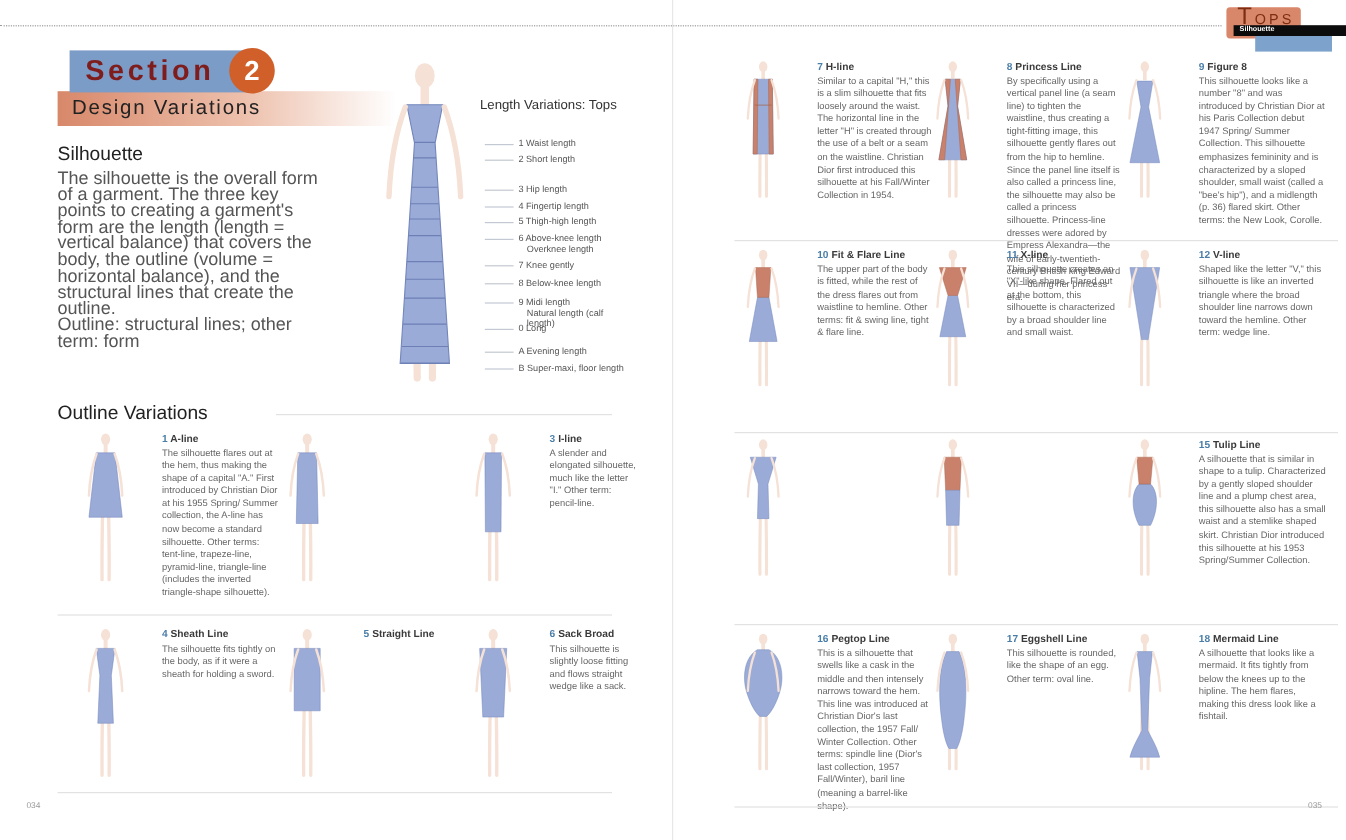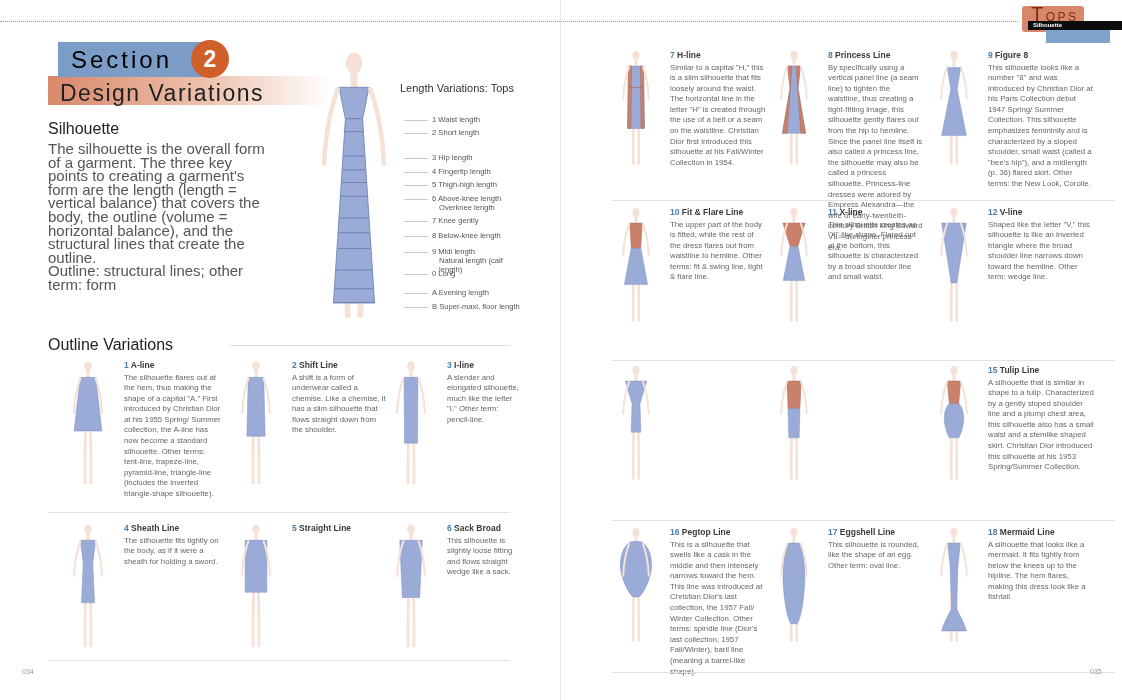--- a/index.html
+++ b/index.html
@@ -3,37 +3,37 @@
 <meta charset="utf-8">
 <style>
   html,body{margin:0;padding:0}
   body{width:1122px;height:700px;position:relative;background:#ffffff;
        font-family:"Liberation Sans",sans-serif;overflow:hidden;color:#444}
   
   #salmon-band{position:absolute;left:48px;top:76px;width:282px;height:29px;
     background:linear-gradient(to right,#d8886a 0%,#edc0ac 55%,rgba(252,243,238,0) 100%)}
   #sec-box{position:absolute;left:58px;top:42px;width:150px;height:35px;background:#7b9cc7;
     display:flex;align-items:center;padding-left:13px;box-sizing:border-box}
-  #sec-label{color:#000000;font-size:24px;letter-spacing:3px;font-weight:400}
+  #sec-label{color:#7f1d1d;font-size:24px;letter-spacing:3px;font-weight:700}
   #sec-circle{position:absolute;left:191px;top:40px;width:38px;height:38px;border-radius:50%;
     background:#d05f2a;color:#fff;font-size:23px;font-weight:bold;display:flex;
     align-items:center;justify-content:center}
-  #design-title{position:absolute;left:60px;top:80px;font-size:23px;letter-spacing:1.5px;color:#222}
+  #design-title{position:absolute;left:60px;top:80px;font-size:17px;letter-spacing:1.5px;color:#222}
   
   .h2{position:absolute;font-size:16px;color:#222}
   #silhouette-body{position:absolute;left:48px;top:142px;width:224px;font-size:15px;
     line-height:13.6px;color:#555;white-space:pre-line}
   #len-title{position:absolute;left:400px;top:82px;font-size:11px;color:#333}
   .len-item{position:absolute;left:432px;width:92px;font-size:7.6px;line-height:8.8px;color:#555}
   .len-item::before{content:"";position:absolute;left:-28px;top:4px;width:24px;
     border-top:1px solid #c3c9d2}
   .len-sub{margin-left:7px}
   .lnum{color:#555}
   
-  .entry{position:absolute;display:flex;gap:10px}
+  .entry{position:absolute;display:flex;gap:21px}
   .fig{flex:none}
   .fig svg{width:100%;height:100%;display:block}
   .etitle{font-size:8.5px;font-weight:bold;color:#3a3a3a}
   .enum{color:#4a7ea8}
   .ebody{font-size:7.8px;line-height:10.6px;color:#666;margin-top:2.5px}
   .sep{position:absolute;border-top:1px solid #e2e2e2;height:0}
   #gutter{position:absolute;left:560px;top:0;height:700px;border-left:1px solid #e7e7e7}
   #dot-line{position:absolute;left:0;top:21px;width:1018px;border-top:1px dotted #9a9a9a}
   .pagenum{position:absolute;font-size:7px;color:#999}
   
@@ -163,24 +163,20 @@
           <svg viewBox="0 0 60 150" preserveAspectRatio="xMidYMin meet" xmlns="http://www.w3.org/2000/svg">
             <path d="M27.6,58 C26.6,95 26.4,120 26.6,142" stroke="#f5e1d5" stroke-width="3.2" fill="none" stroke-linecap="round"></path>
             <path d="M32.4,58 C33.4,95 33.6,120 33.4,142" stroke="#f5e1d5" stroke-width="3.2" fill="none" stroke-linecap="round"></path>
             <rect x="28.1" y="11" width="3.8" height="10" fill="#f5e1d5"></rect>
             <ellipse cx="30" cy="7" rx="4.4" ry="5.6" fill="#f5e1d5"></ellipse>
             <path d="M21,20 L39,20 L40.5,88 L19.5,88 Z" fill="#9aabd8" stroke="#7486bb" stroke-width="0.5"></path>
             <path d="M21.3,21 C16.8,33 14.6,47 14,61" stroke="#f5e1d5" stroke-width="2.4" fill="none" stroke-linecap="round"></path>
             <path d="M38.7,21 C43.2,33 45.4,47 46,61" stroke="#f5e1d5" stroke-width="2.4" fill="none" stroke-linecap="round"></path>
           </svg>
         </div>
-    <div class="etext" style="width:97px">
-      <div class="etitle"><span class="enum">2</span> <span>Shift Line</span></div>
-      <div class="ebody">A shift is a form of underwear called a chemise. Like a chemise, it has a slim silhouette that flows straight down from the shoulder.</div>
-    </div>
   </div>
       <div class="entry" style="left:385px;top:360px">
     <div class="fig" style="width:52px;height:134px">
           <svg viewBox="0 0 60 150" preserveAspectRatio="xMidYMin meet" xmlns="http://www.w3.org/2000/svg">
             <path d="M27.6,58 C26.6,95 26.4,120 26.6,142" stroke="#f5e1d5" stroke-width="3.2" fill="none" stroke-linecap="round"></path>
             <path d="M32.4,58 C33.4,95 33.6,120 33.4,142" stroke="#f5e1d5" stroke-width="3.2" fill="none" stroke-linecap="round"></path>
             <rect x="28.1" y="11" width="3.8" height="10" fill="#f5e1d5"></rect>
             <ellipse cx="30" cy="7" rx="4.4" ry="5.6" fill="#f5e1d5"></ellipse>
             <path d="M22,20 L38,20 L37.5,96 L22.5,96 Z" fill="#9aabd8" stroke="#7486bb" stroke-width="0.5"></path>
             <path d="M21.3,21 C16.8,33 14.6,47 14,61" stroke="#f5e1d5" stroke-width="2.4" fill="none" stroke-linecap="round"></path>

